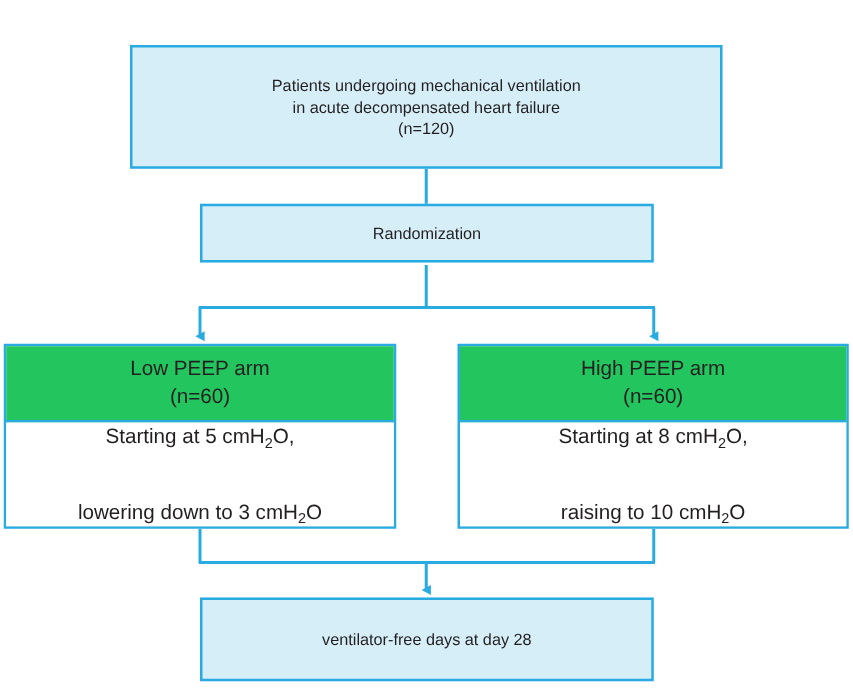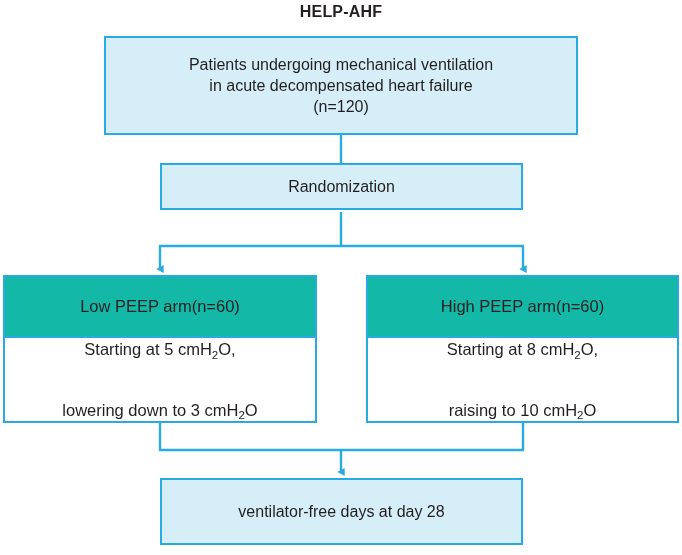--- a/index.html
+++ b/index.html
@@ -32,21 +32,21 @@
     position: absolute;
     box-sizing: border-box;
     border: 2px solid #29ABE2;
     background: #D6EEF8;
     color: #231F20;
     display: flex;
     flex-direction: column;
     align-items: center;
     justify-content: center;
     text-align: center;
-    font-size: 16px;
+    font-size: 13px;
     line-height: 1.33;
   }
   .box .line { display: block; white-space: nowrap; }
   sub {
     font-size: 70%;
     vertical-align: baseline;
     position: relative;
     top: 0.28em;
   }
 
@@ -64,24 +64,24 @@
     box-sizing: border-box;
     border: 2px solid #29ABE2;
     background: #ffffff;
     display: flex;
     flex-direction: column;
   }
   #arm-low  { left: 3px;   top: 275px; width: 314px; height: 148px; }
   #arm-high { left: 366px; top: 275px; width: 313px; height: 148px; }
   .arm-head {
     height: 66px;
-    background: #14b8a6;
+    background: #22c55e;
     border-bottom: 2px solid #29ABE2;
     display: flex;
-    flex-direction: row;
+    flex-direction: column;
     align-items: center;
     justify-content: center;
     text-align: center;
     font-size: 16.5px;
     line-height: 1.33;
     color: #231F20;
   }
   .arm-body {
     flex: 1;
     background: #ffffff;
@@ -108,21 +108,20 @@
     left: 0; top: 0;
     width: 682px; height: 555px;
     pointer-events: none;
   }
 </style>
 </head>
 <body>
 
 <div id="canvas">
 
-  <div class="title">HELP-AHF</div>
 
   <svg id="connectors" viewBox="0 0 682 555" width="682" height="555">
     <defs>
       <marker id="arrowhead" markerWidth="9" markerHeight="9" refX="4.5" refY="4.5" orient="auto" markerUnits="userSpaceOnUse">
         <path d="M0.5,0.8 L8.5,0.8 L4.5,8.2 Z" fill="#29ABE2"></path>
       </marker>
     </defs>
 
     <line x1="341" y1="135" x2="341" y2="165" stroke="#29ABE2" stroke-width="2.4"></line>
 

